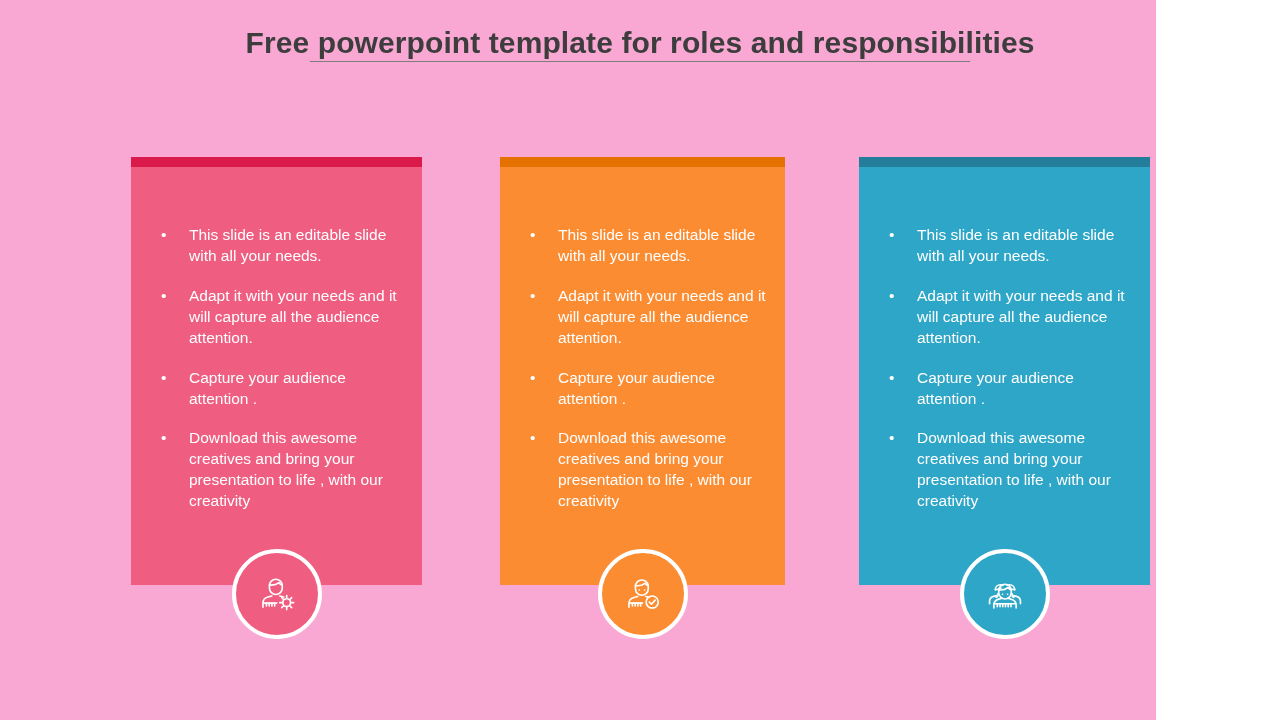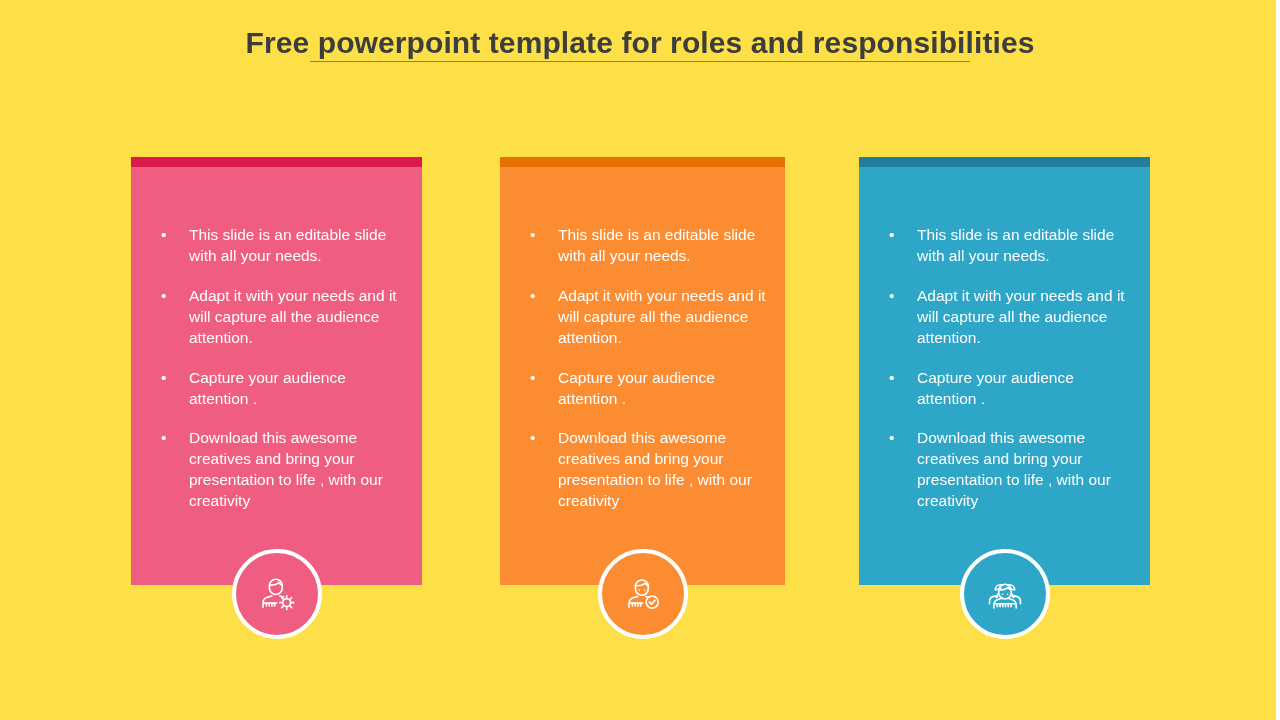--- a/index.html
+++ b/index.html
@@ -11,23 +11,23 @@
     width: 1280px;
     height: 720px;
     background: #ffffff;
     font-family: "Liberation Sans", sans-serif;
     overflow: hidden;
     position: relative;
   }
 
   .slide {
     position: relative;
-    width: 1276px;
+    width: 1156px;
     height: 720px;
-    background: #fde047;
+    background: #f9a8d4;
   }
 
   
   .title-block {
     position: absolute;
     left: 0;
     top: 26px;
     width: 1280px;
     text-align: center;
   }

